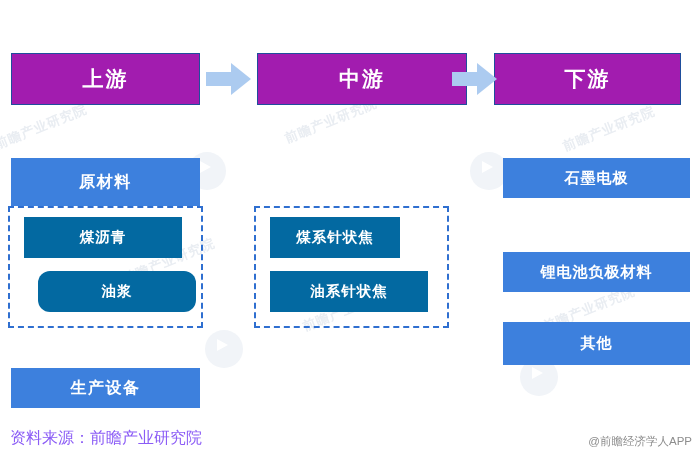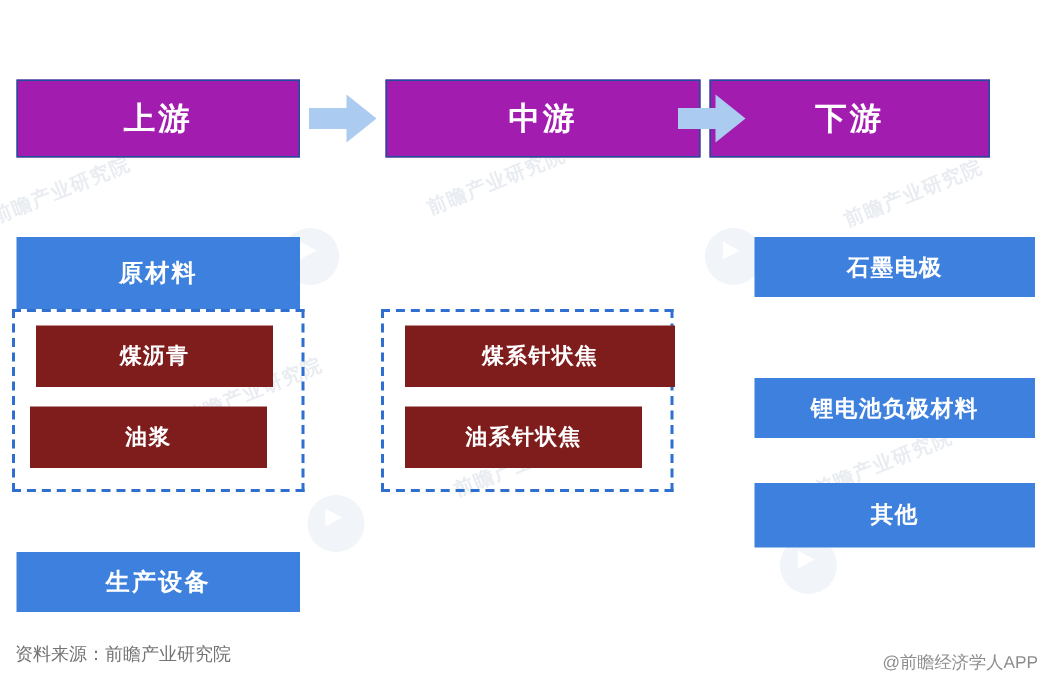--- a/index.html
+++ b/index.html
@@ -87,21 +87,21 @@
     font-size: 21px;
     letter-spacing: 2px;
     border: 1px solid #1f4e9c;
   }
   .box-head {
     background: #3d80dd;
     font-size: 16px;
     letter-spacing: 1.5px;
   }
   .box-leaf {
-    background: #7f1d1d;
+    background: #0369a1;
     font-size: 14.5px;
     letter-spacing: 1px;
   }
   .box-down {
     background: #3d80dd;
     font-size: 15px;
     letter-spacing: 1px;
   }
 
   
@@ -117,22 +117,22 @@
   .arrow {
     position: absolute;
     z-index: 4;
   }
 
   
   .source {
     position: absolute;
     left: 10px;
     top: 428px;
-    font-size: 12px;
-    color: #737373;
+    font-size: 16px;
+    color: #8b5cf6;
     z-index: 5;
   }
   .credit {
     position: absolute;
     right: 8px;
     top: 434px;
     font-size: 11.5px;
     color: #8d8d8d;
     z-index: 5;
   }
@@ -155,21 +155,21 @@
 
 
   <div class="box box-stage" style="left:11px; top:53px; width:189px; height:52px;">
     <span>上游</span>
   </div>
 
   <div class="box box-stage" style="left:257px; top:53px; width:210px; height:52px;">
     <span>中游</span>
   </div>
 
-  <div class="box box-stage" style="left:473px; top:53px; width:187px; height:52px;">
+  <div class="box box-stage" style="left:494px; top:53px; width:187px; height:52px;">
     <span>下游</span>
   </div>
 
   <div class="arrow" style="left:206px; top:62px;">
     <svg width="46" height="34" viewBox="0 0 46 34" xmlns="http://www.w3.org/2000/svg">
       <polygon points="0,10 25,10 25,1 45,17 25,33 25,24 0,24" fill="#accbf0"></polygon>
     </svg>
   </div>
 
   <div class="arrow" style="left:452px; top:62px;">
@@ -181,32 +181,32 @@
   <div class="box box-head" style="left:11px; top:158px; width:189px; height:48px;">
     <span>原材料</span>
   </div>
 
   <div class="dashed-group" style="left:8px; top:206px; width:195px; height:122px;"></div>
 
   <div class="box box-leaf" style="left:24px; top:217px; width:158px; height:41px;">
     <span>煤沥青</span>
   </div>
 
-  <div class="box box-leaf" style="left:20px; top:271px; width:158px; height:41px;">
+  <div class="box box-leaf" style="left:38px; top:271px; width:158px; height:41px;border-radius:12px;">
     <span>油浆</span>
   </div>
 
   <div class="box box-head" style="left:11px; top:368px; width:189px; height:40px;">
     <span>生产设备</span>
   </div>
 
 
   <div class="dashed-group" style="left:254px; top:206px; width:195px; height:122px;"></div>
 
-  <div class="box box-leaf" style="left:270px; top:217px; width:180px; height:41px;">
+  <div class="box box-leaf" style="left:270px; top:217px; width:130px; height:41px;">
     <span>煤系针状焦</span>
   </div>
 
   <div class="box box-leaf" style="left:270px; top:271px; width:158px; height:41px;">
     <span>油系针状焦</span>
   </div>
 
   <div class="box box-down" style="left:503px; top:158px; width:187px; height:40px;">
     <span>石墨电极</span>
   </div>

